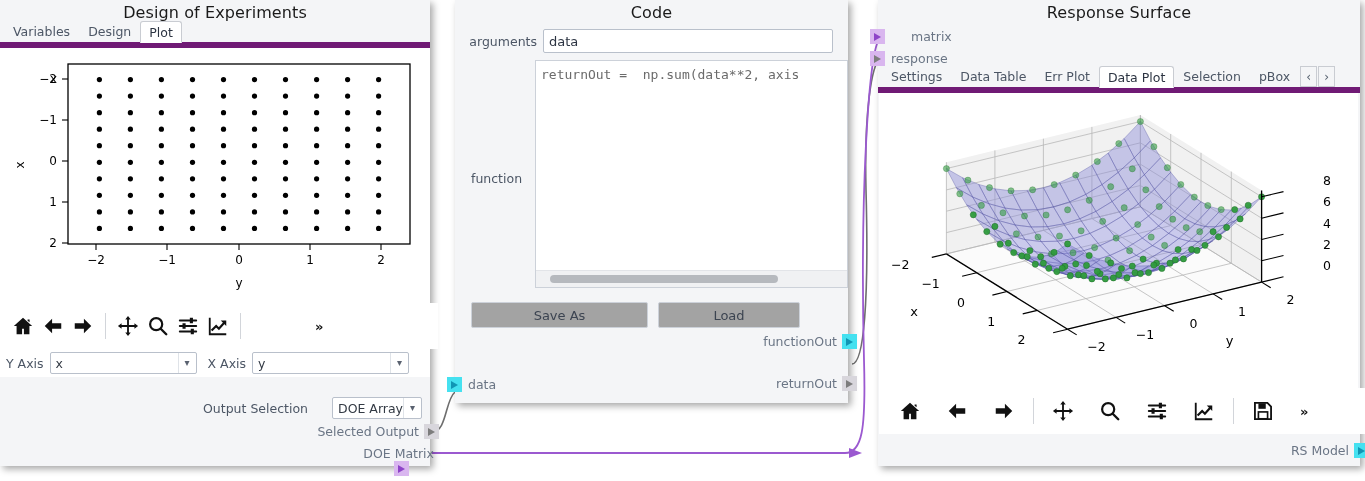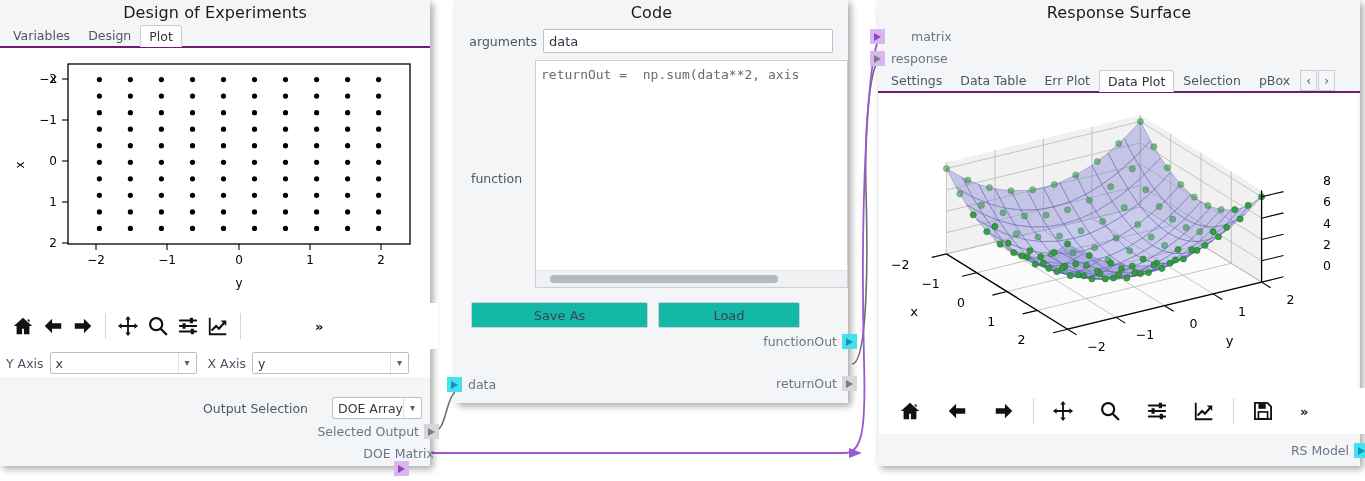--- a/index.html
+++ b/index.html
@@ -26,21 +26,21 @@
     font-size: 16px;
     color: #1a1a1a;
     padding-top: 3px;
     letter-spacing: .1px;
   }
 
   
   .tabbar {
     display: flex;
     align-items: flex-end;
-    border-bottom: 2px solid #701a75;
+    border-bottom: 6px solid #701a75;
     height: 22px;
     padding-left: 4px;
     box-sizing: border-box;
   }
   .tab {
     font-size: 12.5px;
     color: #4c5665;
     padding: 3px 8px 3px 8px;
     line-height: 15px;
     border: 1px solid transparent;
@@ -132,21 +132,21 @@
     height: 24px;
     font-size: 13px;
     color: #2c3442;
     display: flex; align-items: center;
     padding-left: 5px;
     box-sizing: border-box;
     border-radius: 2px;
   }
   .btn {
     border: 1px solid #ccd1d9;
-    background: #14b8a6;
+    background: #a3a3a3;
     height: 26px;
     display: flex; align-items: center; justify-content: center;
     font-size: 13px; color: #3c4451;
     cursor: pointer;
     border-radius: 2px;
     box-sizing: border-box;
   }
 
   
   .portrow {

